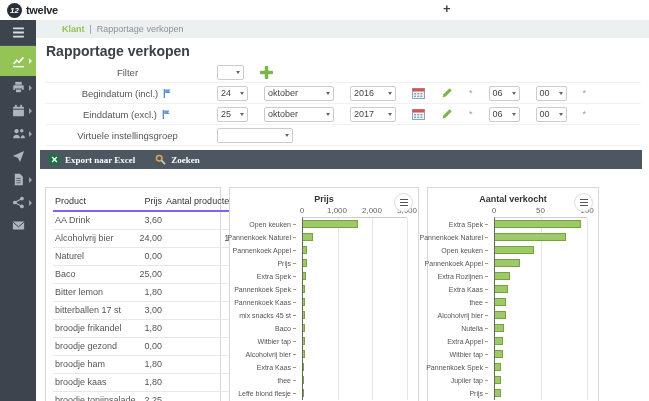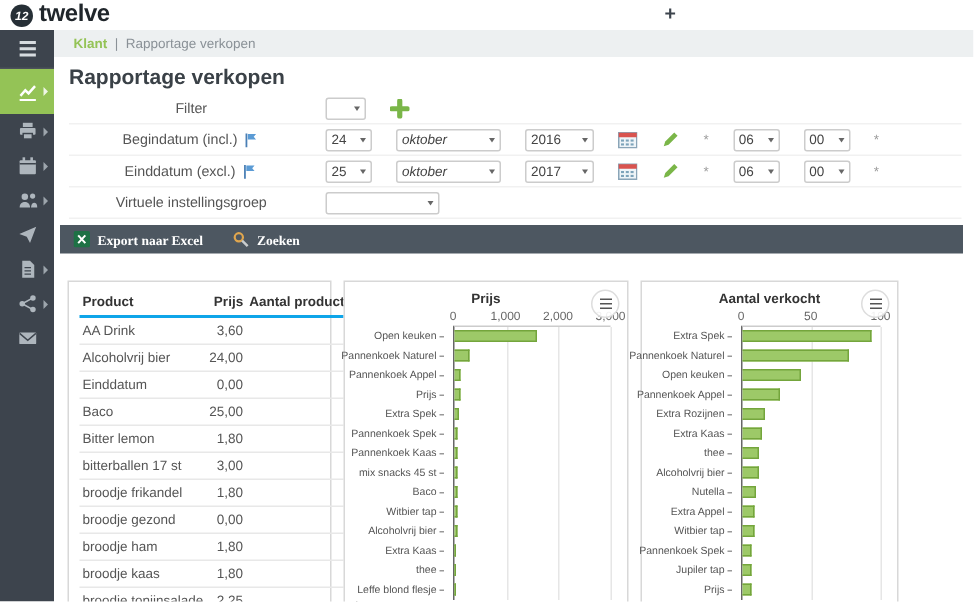--- a/index.html
+++ b/index.html
@@ -3,59 +3,59 @@
 <meta charset="utf-8">
 <style>
   * { box-sizing: border-box; margin: 0; padding: 0; }
   html,body { width:649px; height:401px; overflow:hidden; }
   body { position:relative; background:#fff; font-family:"Liberation Sans", sans-serif; color:#444; }
 
   
   .top-header { position:absolute; left:0; top:0; width:649px; height:20px; background:#fff; display:flex; align-items:center; padding-left:7px; z-index:5; }
   .logo { display:flex; align-items:center; gap:4px; cursor:pointer; }
   .logo-mark { width:15px; height:15px; border-radius:50%; background:#262f36; color:#fff; font-size:8px; font-weight:bold; font-style:italic; display:flex; align-items:center; justify-content:center; }
-  .logo-text { font-size:16px; font-weight:800; color:#20262b; letter-spacing:-0.3px; }
+  .logo-text { font-size:11px; font-weight:800; color:#20262b; letter-spacing:-0.3px; }
   .header-plus { position:absolute; left:443px; top:1px; font-size:13px; font-weight:bold; color:#3d444d; cursor:pointer; }
 
   
   .sidebar { position:absolute; left:0; top:20px; width:36px; bottom:0; background:#3d444d; z-index:4; }
   .side-item { height:23px; display:flex; align-items:center; justify-content:center; color:#aeb6bd; position:relative; cursor:pointer; }
   .side-item.menu-item { height:26px; border-bottom:1px solid rgba(255,255,255,0.08); color:#d7dce0; }
   .side-item.active { background:#94c356; color:#fff; height:30px; }
   .side-item .s-icon { display:flex; }
   .side-caret { position:absolute; right:4px; width:0; height:0; border-top:3px solid transparent; border-bottom:3px solid transparent; border-left:3.5px solid currentColor; opacity:.85; }
 
   
-  .breadcrumb { position:absolute; left:36px; top:20px; right:0; height:18px; background:#edf0f1; display:flex; align-items:center; gap:5px; padding-left:13px; font-size:9px; color:#8a9197; }
+  .breadcrumb { position:absolute; left:36px; top:20px; right:0; height:18px; background:#edf0f1; display:flex; align-items:center; gap:5px; padding-left:26px; font-size:9px; color:#8a9197; }
   .bc-section { color:#94c356; font-weight:bold; cursor:pointer; }
 
   
   .main { position:absolute; left:36px; top:38px; right:0; bottom:0; background:#fff; }
   .page-title { margin:5px 0 3px 10px; font-size:14px; font-weight:bold; color:#3a4147; height:16px; }
 
   .filter-area { margin:0 8px 0 10px; }
   .filter-row { display:flex; align-items:center; height:21px; border-bottom:1px solid #f1f1f1; font-size:9.5px; color:#555; }
   .f-label { width:165px; display:flex; align-items:center; justify-content:center; gap:4px; padding-right:2px; }
   .f-controls { display:flex; align-items:center; gap:16px; padding-left:6px; }
   .sel { display:inline-flex; align-items:center; justify-content:space-between; height:15px; border:1px solid #ccc; border-radius:2px; background:#fff; padding:0 3px; font-size:9px; color:#444; cursor:pointer; }
   .caret { width:0; height:0; border-left:2.5px solid transparent; border-right:2.5px solid transparent; border-top:3.5px solid #666; margin-left:3px; }
-  .w-filter { width:27px; } .w-day { width:31px; } .w-month { width:70px;font-style:italic; } .w-year { width:46px; } .w-hh { width:31px;text-align:right; } .w-mm { width:31px; } .w-group { width:76px; }
+  .w-filter { width:27px; } .w-day { width:31px; } .w-month { width:70px; } .w-year { width:46px; } .w-hh { width:31px;text-align:right; } .w-mm { width:31px; } .w-group { width:76px; }
   .req { color:#999; font-size:9px; }
   .ico-btn { display:flex; cursor:pointer; }
 
   .toolbar { margin:4px 0 0 4px; width:602px; height:19px; background:#4d5761; display:flex; align-items:center; gap:20px; padding-left:9px; }
   .tb-btn { background:none; border:none; display:flex; align-items:center; gap:5px; color:#fff; font-size:9px; font-weight:bold; font-family:Liberation Serif, serif; cursor:pointer; }
 
   
   .panels { position:absolute; left:9px; top:149px; bottom:-60px; display:flex; gap:8px; align-items:stretch; }
   .panel { background:#fff; border:1px solid #d8d8d8; }
 
   .table-panel { width:176px; padding:5px 7px; }
   table { border-collapse:collapse; width:100%; font-size:9px; color:#555; }
-  th { text-align:left; font-weight:bold; color:#333; border-bottom:2px solid #0ea5e9; padding:3px 2px 4px 2px; white-space:nowrap; }
+  th { text-align:left; font-weight:normal; color:#333; border-bottom:2px solid #8b5cf6; padding:3px 2px 4px 2px; white-space:nowrap; }
   td { padding:3px 2px 4px 2px; border-bottom:1px solid #e8e8e8; white-space:nowrap; }
   .num { text-align:right; }
 
   .chart-panel { position:relative; padding:6px 6px 0 6px; }
   .chart1 { width:190px; --lw:66px; }
   .chart2 { width:172px; --lw:60px; }
   .chart-title { text-align:center; font-size:9px; font-weight:bold; color:#333; height:12px; }
   .chart-menu { position:absolute; top:5px; right:5px; width:19px; height:19px; border:1px solid #ddd; border-radius:50%; background:rgba(255,255,255,0.9); display:flex; flex-direction:column; align-items:center; justify-content:center; gap:1.5px; cursor:pointer; z-index:3; padding:0; }
   .chart-menu i { display:block; width:8px; height:1.5px; background:#555; }
   .axis { position:relative; height:11px; margin-left:var(--lw); margin-right:5px; font-size:8px; color:#666; }
@@ -347,21 +347,21 @@
               <td>AA Drink</td>
               <td class="num">3,60</td>
               <td class="num">2</td>
             </tr>
             <tr>
               <td>Alcoholvrij bier</td>
               <td class="num">24,00</td>
               <td class="num">12</td>
             </tr>
             <tr>
-              <td>Einddatum</td>
+              <td>Naturel</td>
               <td class="num">0,00</td>
               <td class="num">0</td>
             </tr>
             <tr>
               <td>Baco</td>
               <td class="num">25,00</td>
               <td class="num">5</td>
             </tr>
             <tr>
               <td>Bitter lemon</td>

